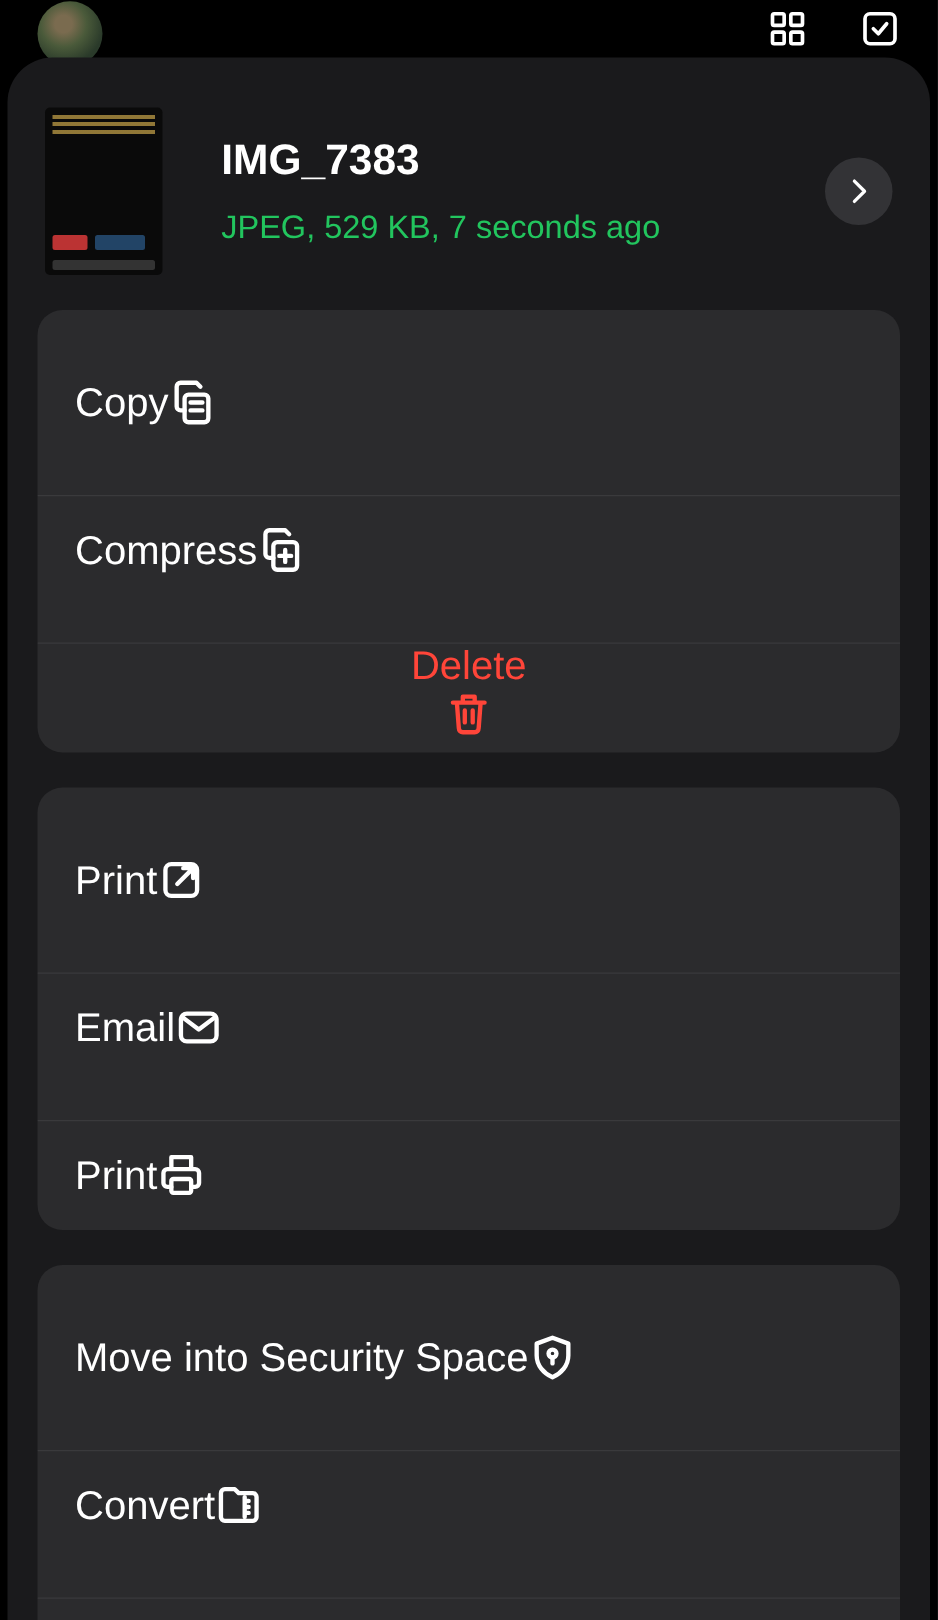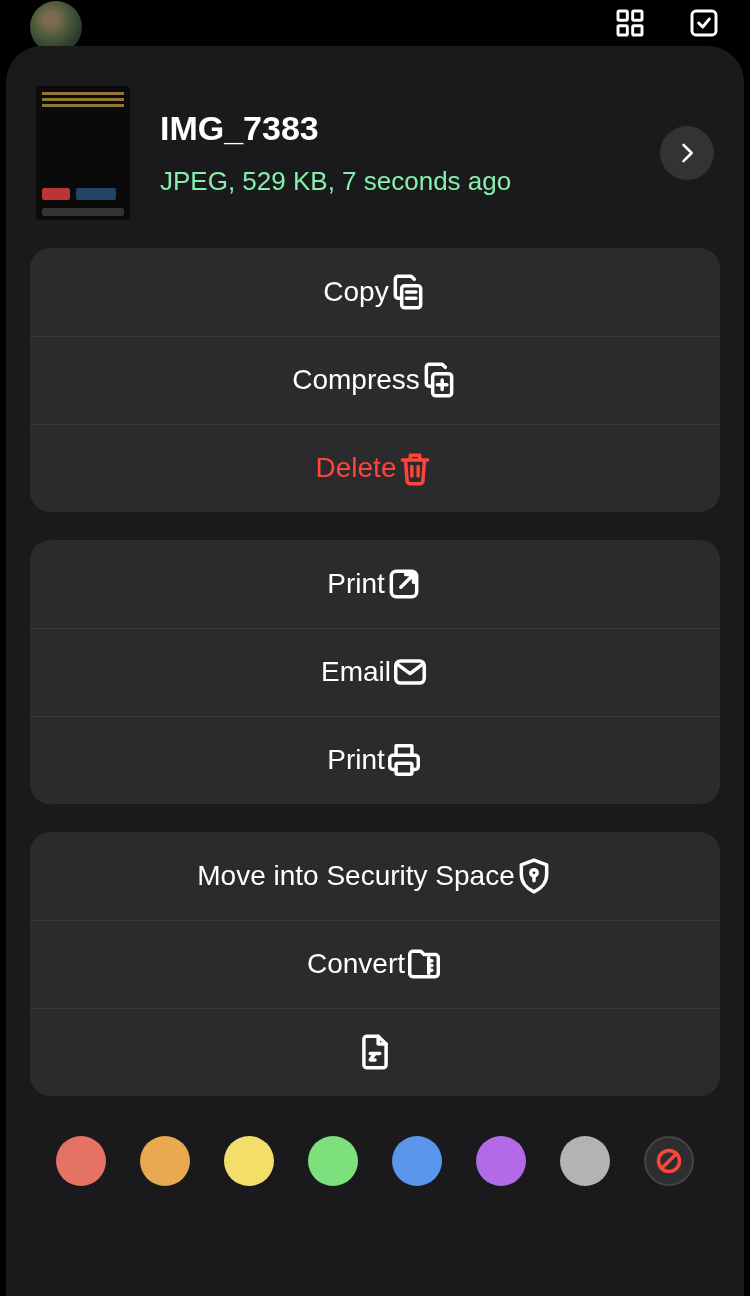--- a/index.html
+++ b/index.html
@@ -34,21 +34,21 @@
       left: 6px;
       right: 6px;
       bottom: 0;
       background: #1a1a1c;
       border-radius: 36px 36px 0 0;
       padding: 40px 24px 0 24px;
     }
     .header {
       display: flex;
       align-items: center;
-      gap: 30px;
+      gap: 47px;
       padding: 0 6px 28px 6px;
     }
     .thumb {
       width: 94px;
       height: 134px;
       background: #0a0a0a;
       border-radius: 4px;
       position: relative;
       overflow: hidden;
     }
@@ -64,57 +64,58 @@
     .thumb-bar { position:absolute; bottom:4px; left:6px; right:6px; height:8px; background:#333; border-radius:2px;}
     .header-text { flex: 1; }
     .title {
       font-size: 34px;
       font-weight: 600;
       color: #fff;
       margin-bottom: 18px;
     }
     .subtitle {
       font-size: 26px;
-      color: #86efac;
+      color: #22c55e;
     }
     .detail-btn {
       width: 54px;
       height: 54px;
       border-radius: 50%;
       background: #333336;
       display: flex;
       align-items: center;
       justify-content: center;
     }
     .group {
       background: #2b2b2d;
       border-radius: 20px;
       margin-bottom: 28px;
       overflow: hidden;
     }
     .row {
       display: flex;
       align-items: center;
-      justify-content: center;
+      justify-content: flex-start;
       height: 88px;
       padding: 0 30px;
-      font-size: 28px;
+      font-size: 32px;
       color: #fff;
       position: relative;
+      margin-top: 30px;
     }
     .row + .row::before {
       content: "";
       position: absolute;
       top: 0;
       left: 0;
       right: 0;
       height: 1px;
       background: #3a3a3c;
     }
-    .row.danger { color: #ff4539; }
+    .row.danger { color: #ff4539; flex-direction: column; }
     .row .icon { width: 38px; height: 38px; display: flex; align-items: center; justify-content: center; }
     .row.danger .icon svg { stroke: #ff4539; }
     .colors {
       display: flex;
       justify-content: space-between;
       align-items: center;
       padding: 12px 26px 0 26px;
     }
     .color-dot {
       width: 50px;

